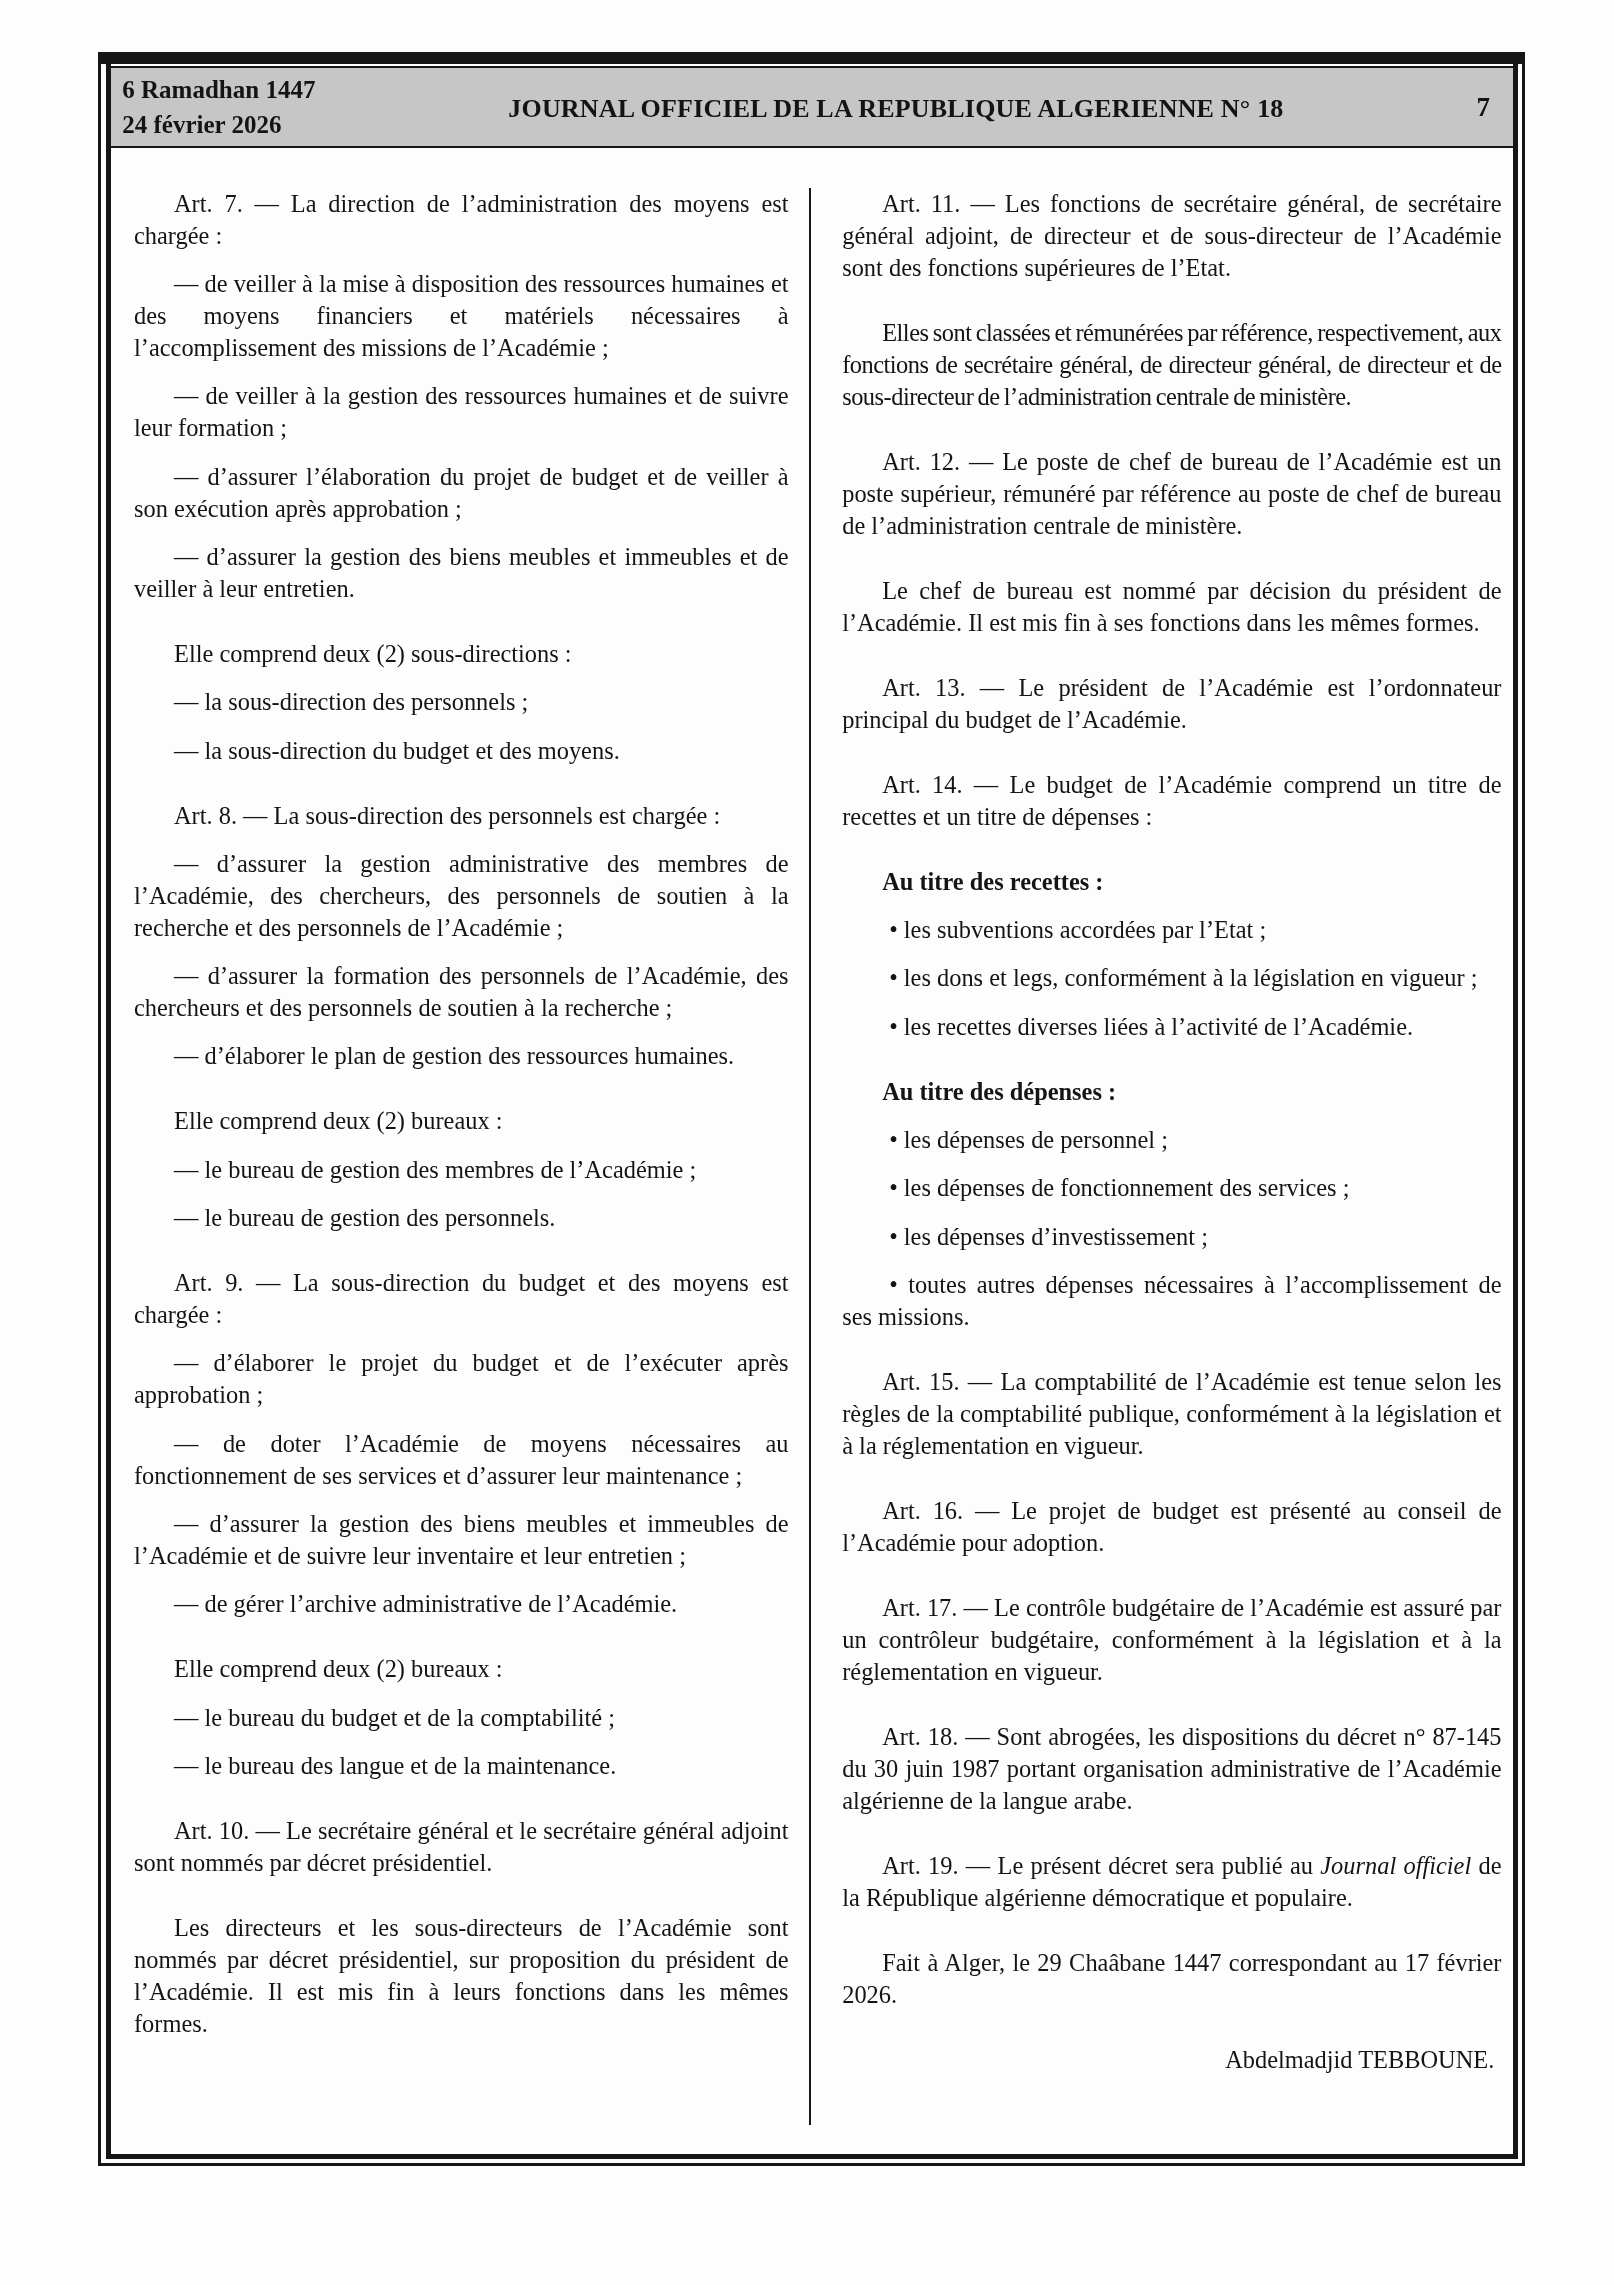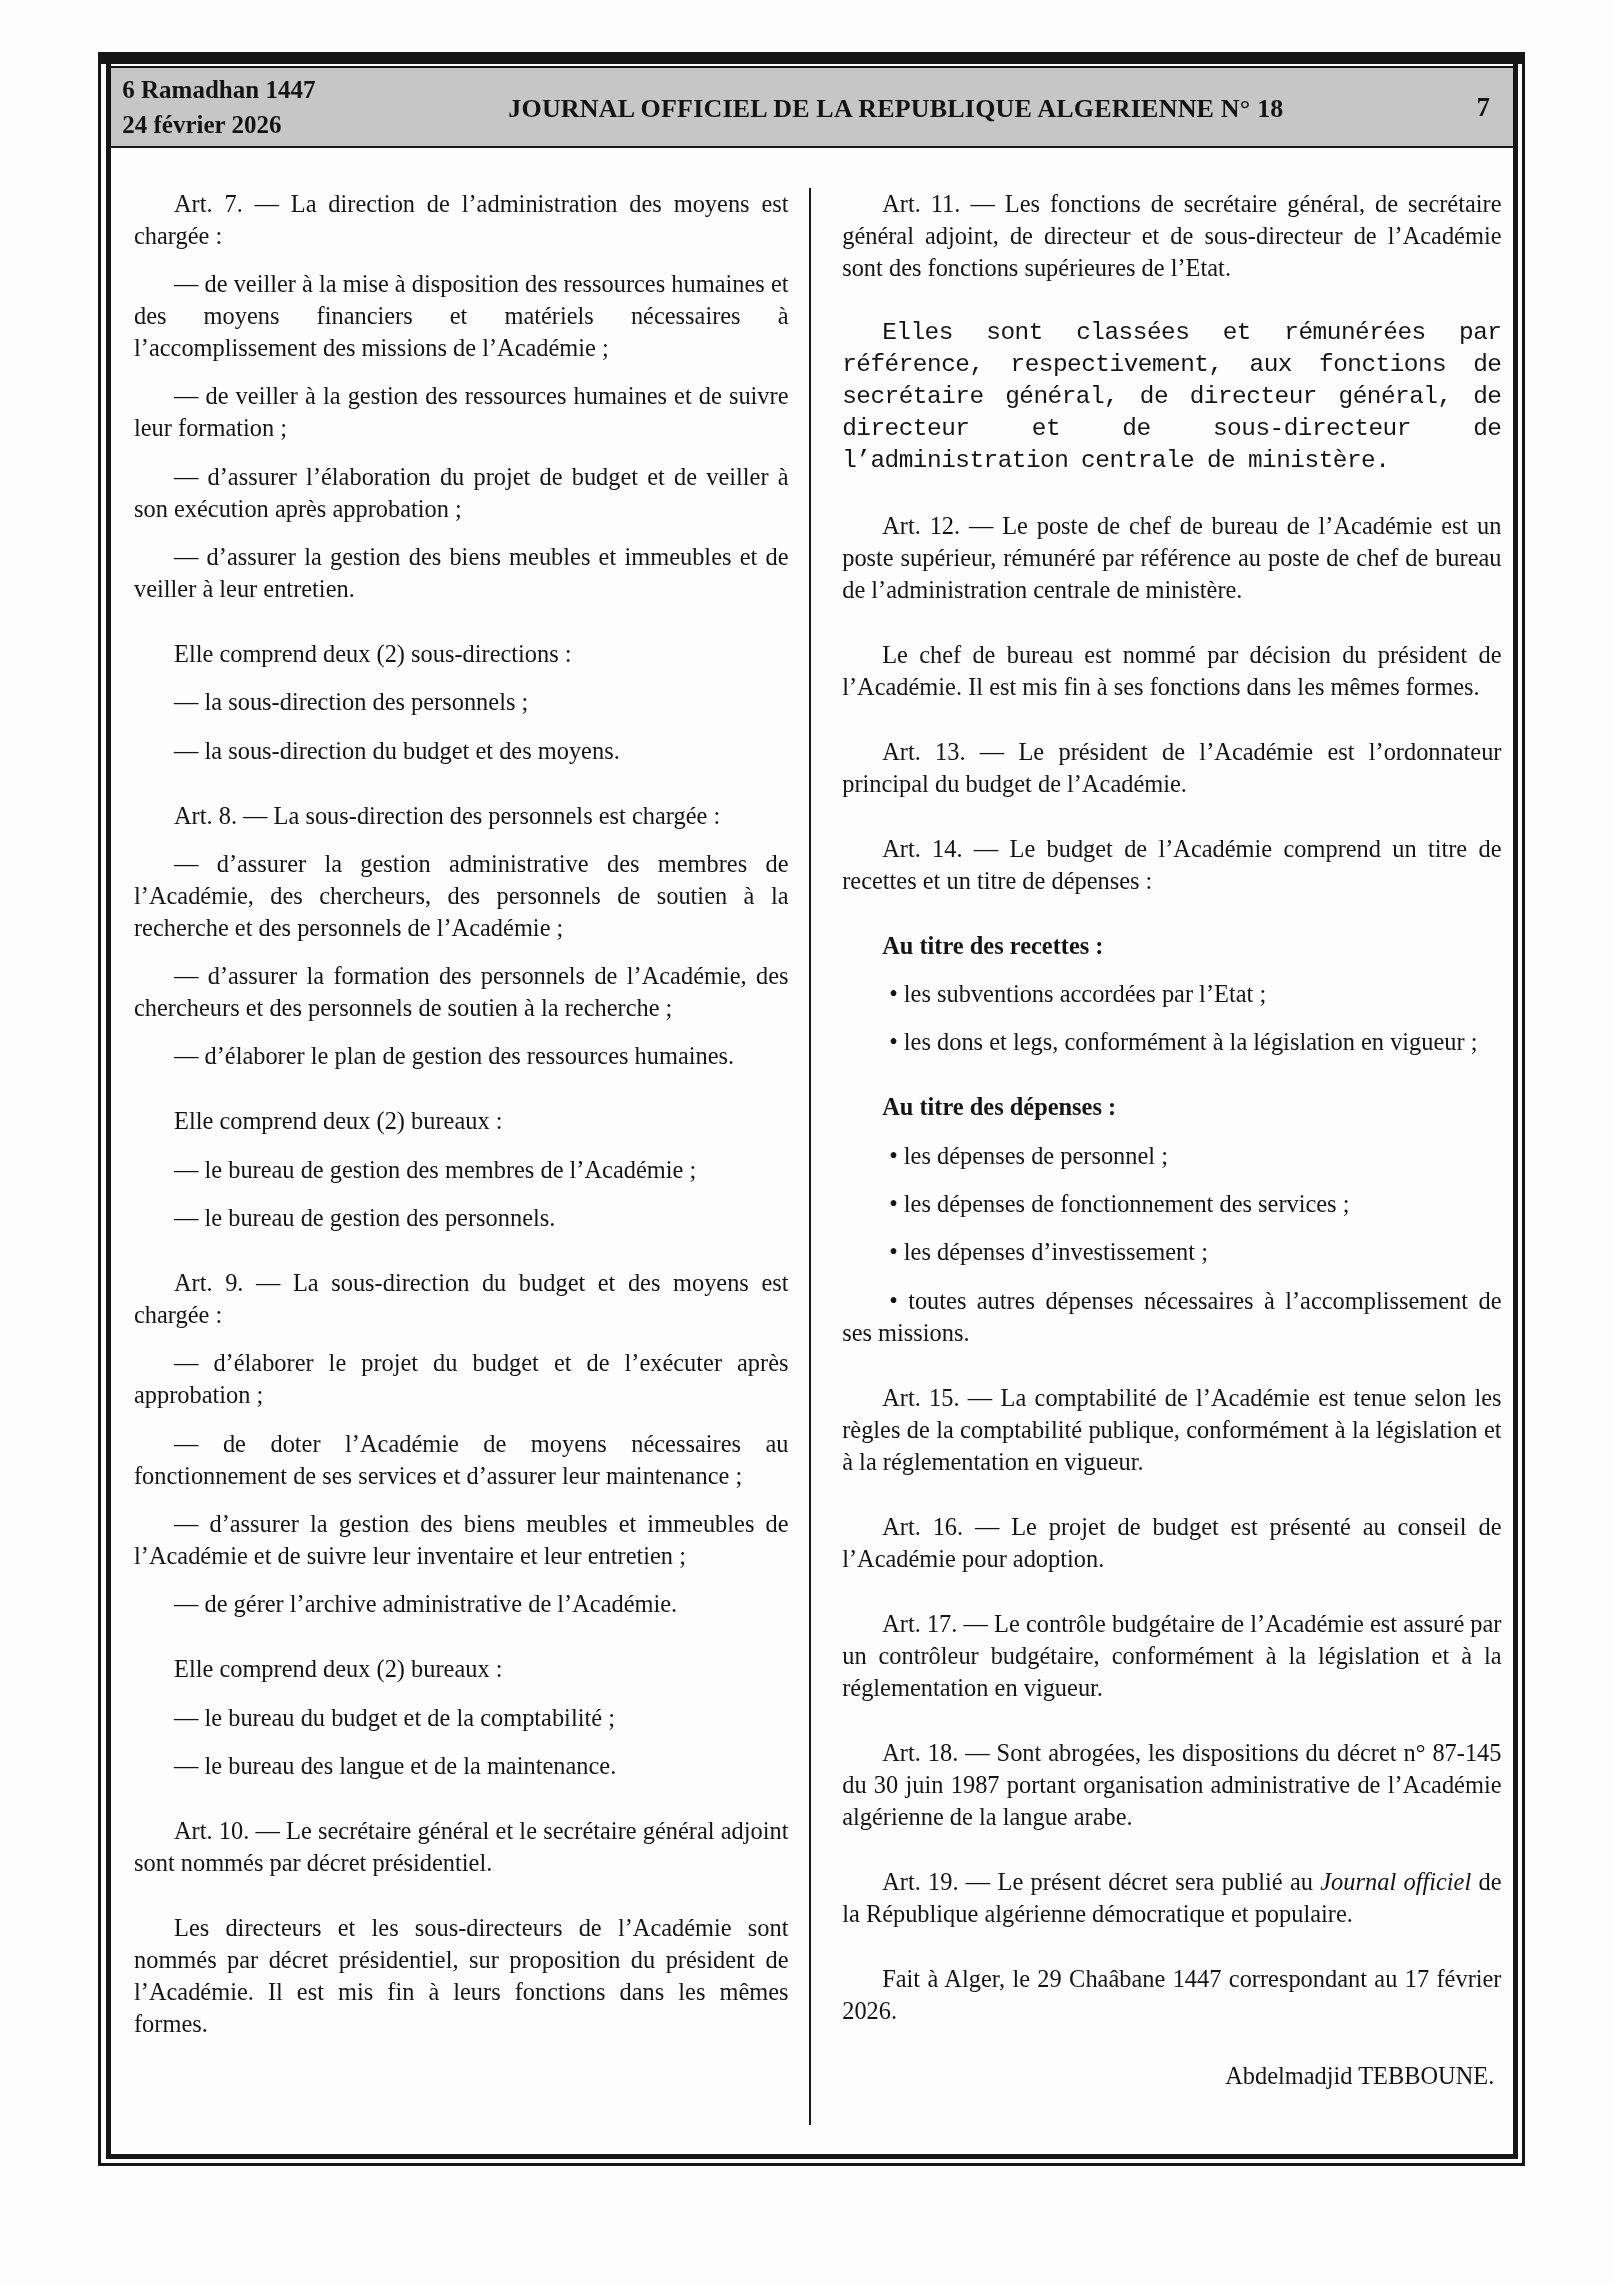--- a/index.html
+++ b/index.html
@@ -64,21 +64,21 @@
   .col-left  { flex: 0 0 698px; padding: 0 20px 0 23.5px; }
   .divider   { flex: 0 0 2.7px; background: #1a1a1a; margin-bottom: 29px; }
   .col-right { flex: 1 1 auto; padding: 0 11px 0 31px; }
 
   p { margin: 0; text-indent: 40px; text-align: justify; }
   p + p { margin-top: 16.3px; }
   .col > p.sec:not(:first-child) { margin-top: 33px; }
   .col > p:first-child { margin-top: 0; }
   p.bold { font-weight: bold; }
   p.bullet { text-indent: 47px; }
-  p.compressed { letter-spacing: -0.5px; word-spacing: -1.4px; font-family: Liberation Mono, monospace; }
+  p.compressed { letter-spacing: -0.5px; word-spacing: -1.4px; }
   p.signature { text-align: right; text-indent: 0; padding-right: 7.2px; }
   i { font-style: italic; margin-top: 28px; }
 </style>
 </head>
 <body>
 
 <div class="sheet">
   <div class="frame-outer">
     <div class="frame-inner">
 
@@ -123,20 +123,21 @@
         <div class="col col-right" id="col-right">
             <p class="sec">Art. 11. — Les fonctions de secrétaire général, de secrétaire général adjoint, de directeur et de sous-directeur de l’Académie sont des fonctions supérieures de l’Etat.</p>
             <p class="sec compressed">Elles sont classées et rémunérées par référence, respectivement, aux fonctions de secrétaire général, de directeur général, de directeur et de sous-directeur de l’administration centrale de ministère.</p>
             <p class="sec">Art. 12. — Le poste de chef de bureau de l’Académie est un poste supérieur, rémunéré par référence au poste de chef de bureau de l’administration centrale de ministère.</p>
             <p class="sec">Le chef de bureau est nommé par décision du président de l’Académie. Il est mis fin à ses fonctions dans les mêmes formes.</p>
             <p class="sec">Art. 13. — Le président de l’Académie est l’ordonnateur principal du budget de l’Académie.</p>
             <p class="sec">Art. 14. — Le budget de l’Académie comprend un titre de recettes et un titre de dépenses :</p>
             <p class="sec bold">Au titre des recettes :</p>
             <p class="bullet">• les subventions accordées par l’Etat ;</p>
             <p class="bullet">• les dons et legs, conformément à la législation en vigueur ;</p>
+            <p class="bullet">• les recettes diverses liées à l’activité de l’Académie.</p>
             <p class="sec bold">Au titre des dépenses :</p>
             <p class="bullet">• les dépenses de personnel ;</p>
             <p class="bullet">• les dépenses de fonctionnement des services ;</p>
             <p class="bullet">• les dépenses d’investissement ;</p>
             <p class="bullet">• toutes autres dépenses nécessaires à l’accomplissement de ses missions.</p>
             <p class="sec">Art. 15. — La comptabilité de l’Académie est tenue selon les règles de la comptabilité publique, conformément à la législation et à la réglementation en vigueur.</p>
             <p class="sec">Art. 16. — Le projet de budget est présenté au conseil de l’Académie pour adoption.</p>
             <p class="sec">Art. 17. — Le contrôle budgétaire de l’Académie est assuré par un contrôleur budgétaire, conformément à la législation et à la réglementation en vigueur.</p>
             <p class="sec">Art. 18. — Sont abrogées, les dispositions du décret n° 87-145 du 30 juin 1987 portant organisation administrative de l’Académie algérienne de la langue arabe.</p>
             <p class="sec"><span>Art. 19. — Le présent décret sera publié au </span><i>Journal officiel</i><span> de la République algérienne démocratique et populaire.</span></p>

